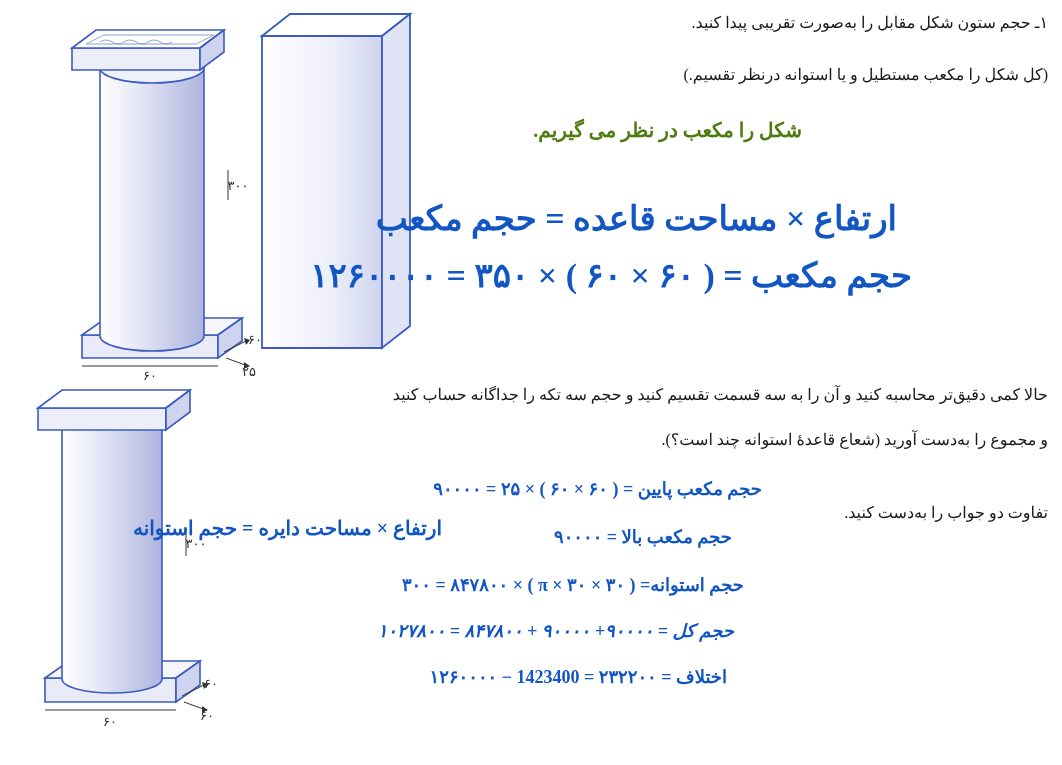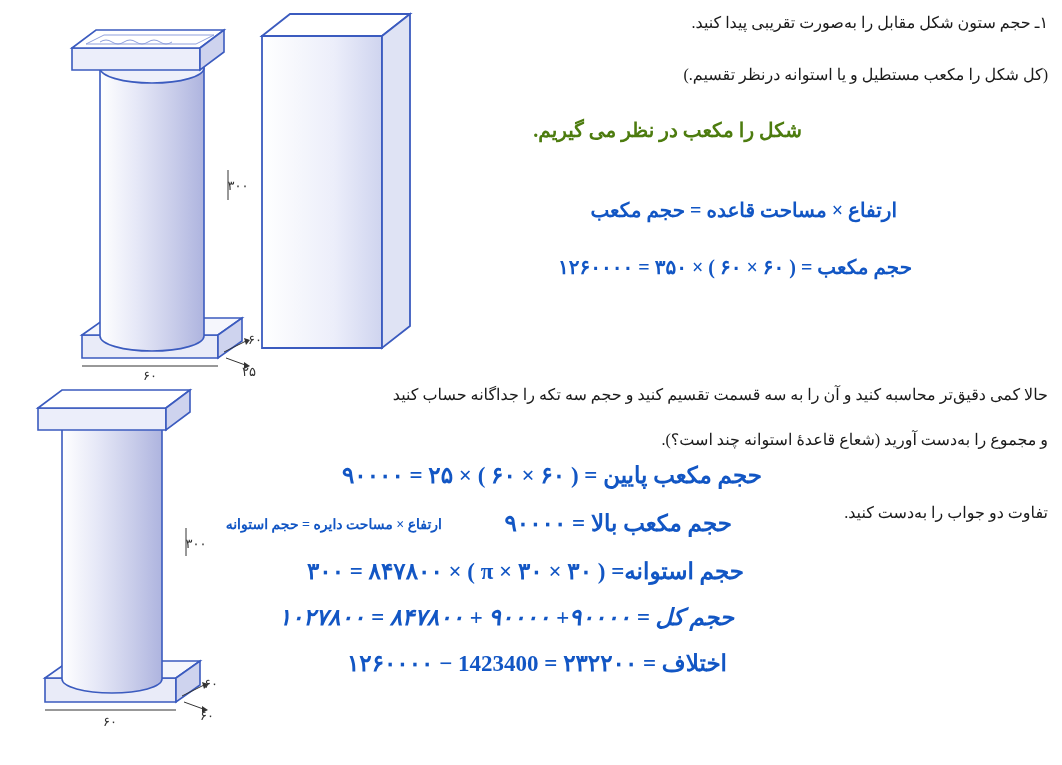--- a/index.html
+++ b/index.html
@@ -28,24 +28,24 @@
     font-size:20px;
     direction:rtl;
     white-space:nowrap;
   }
   .txt-blue{
     color:#1256c4;
     font-weight:bold;
     direction:rtl;
     white-space:nowrap;
   }
-  .f28{font-size:20px;}
-  .f24{font-size:23px;}
+  .f28{font-size:34px;}
+  .f24{font-size:18px;margin-top:16px;}
   .f21{font-size:16px;}
-  .f19{font-size:14px;margin-left:20px;}
+  .f19{font-size:20px;margin-left:20px;}
 
   
   .abs{position:absolute;}
 
   
   .fig{position:absolute;}
   svg{display:block;overflow:visible;}
   .dim{
     font-family:"Liberation Serif", serif;
     font-size:13px;

